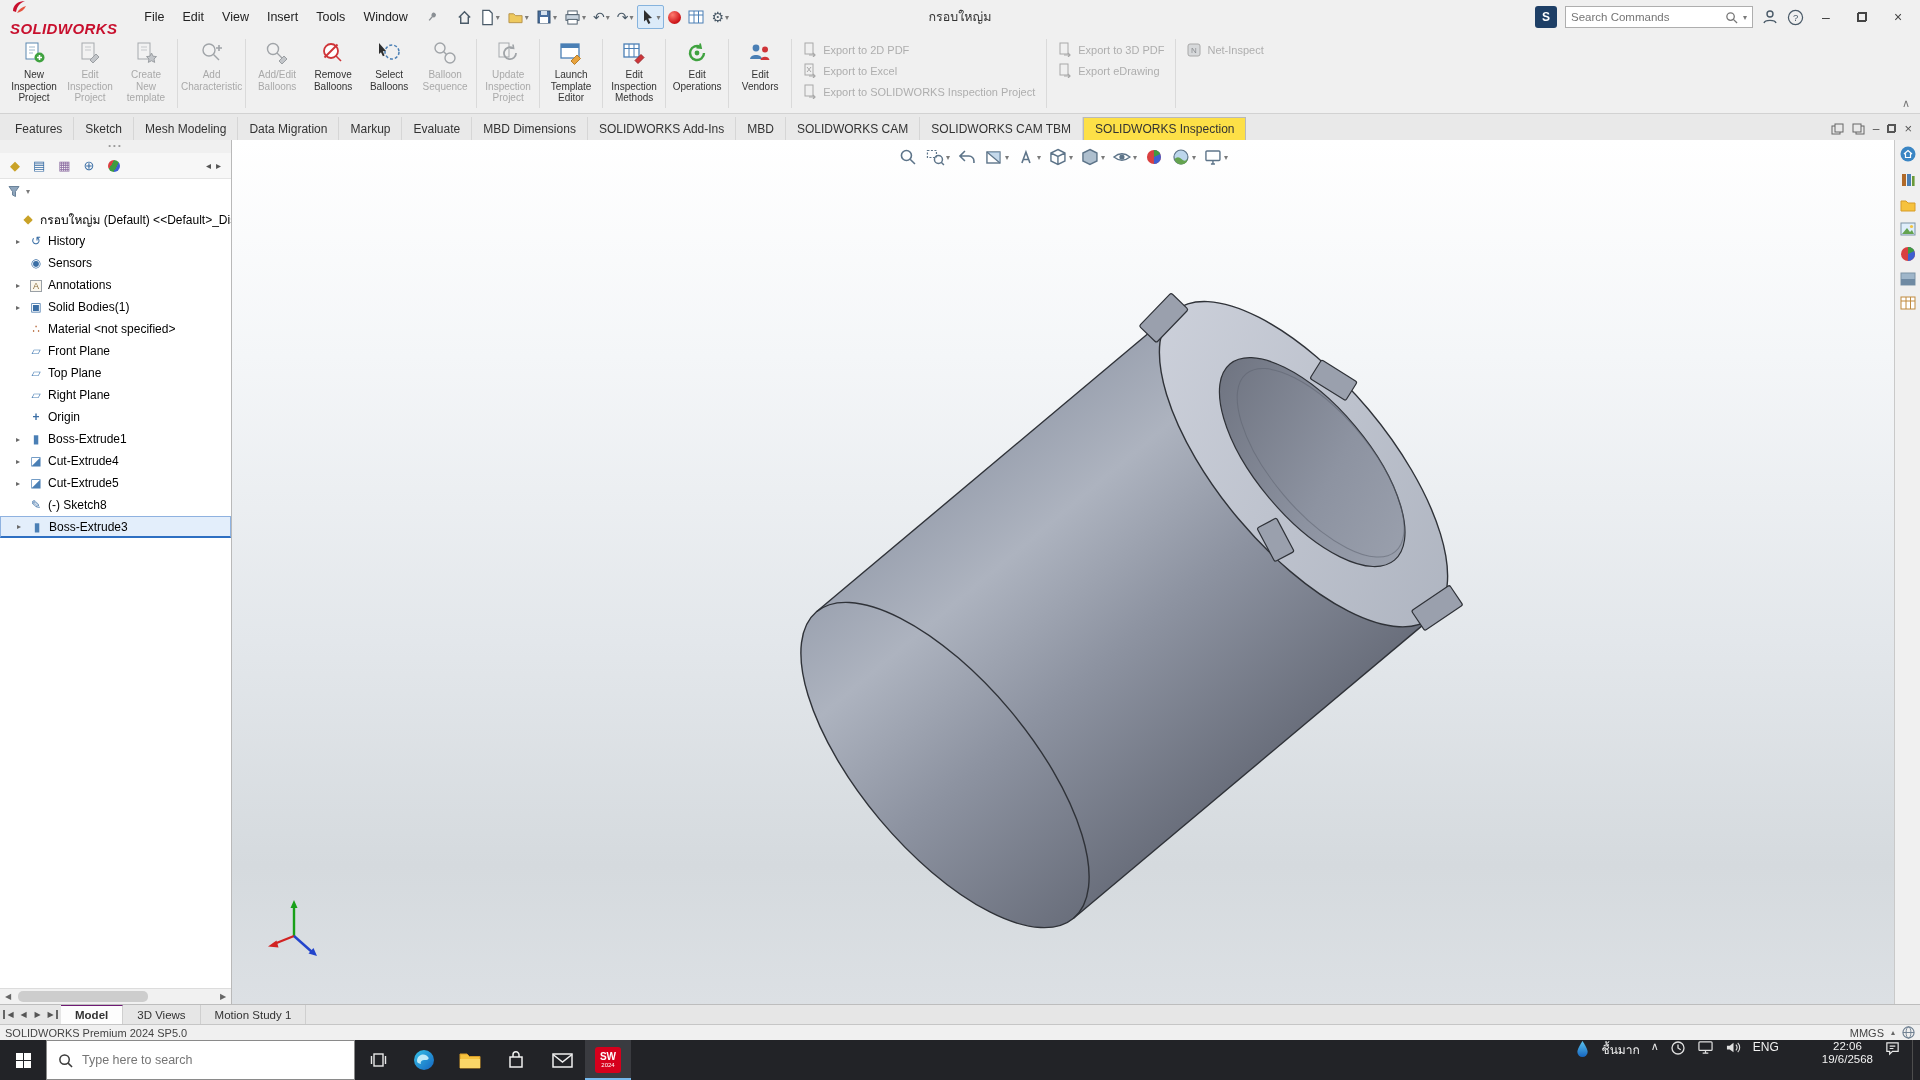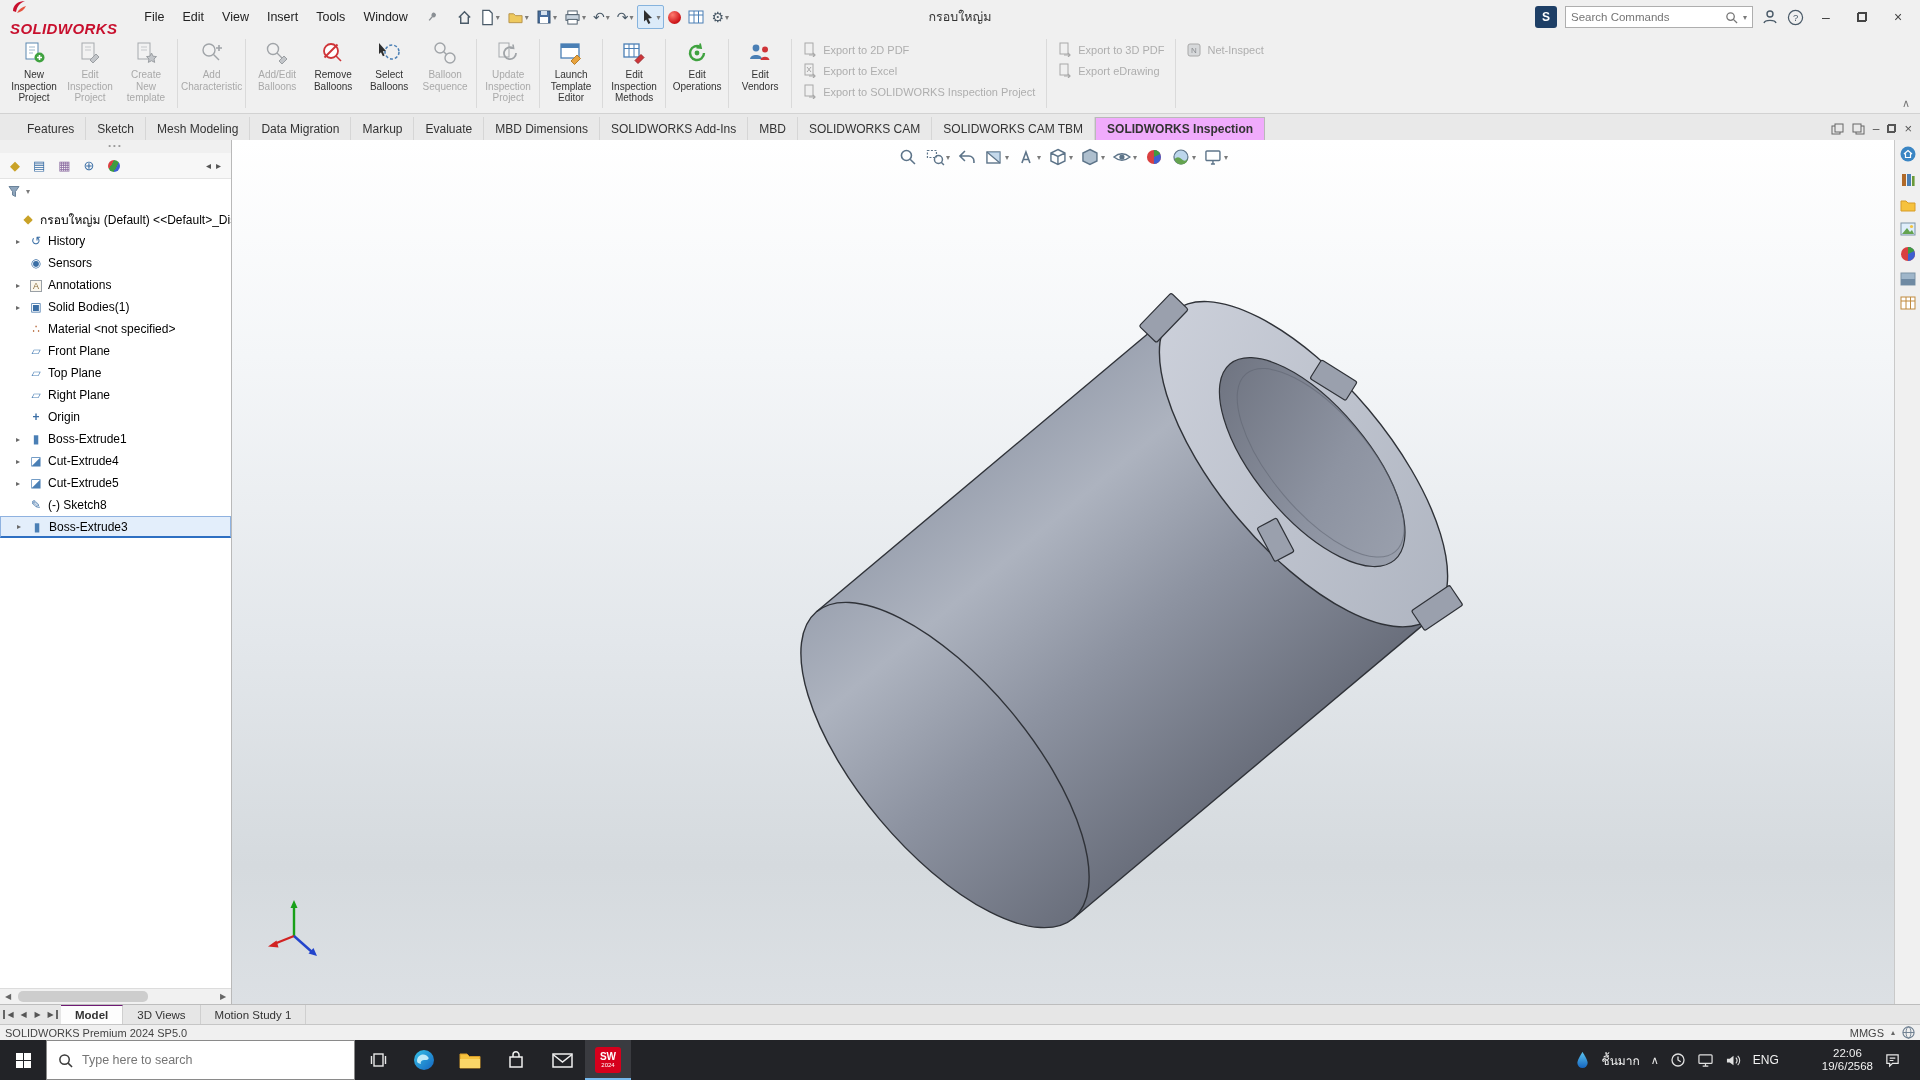--- a/index.html
+++ b/index.html
@@ -34,23 +34,23 @@
   .rbtn { min-width:56px; max-width:66px; display:flex; flex-direction:column; align-items:center; padding-top:2px; gap:1px; }
   .rbtn .ric { height:30px; display:flex; align-items:center; justify-content:center; }
   .rlb { font-size:10px; line-height:11.5px; text-align:center; white-space:pre-line; color:#333; }
   .rbtn.dis .rlb { color:#a9a9a9; }
   .rsep { width:1px; background:#dadada; margin:3px 3px; }
   .rexp { display:flex; flex-direction:column; justify-content:flex-start; gap:4px; padding:5px 8px 0; }
   .rexp-item { display:flex; align-items:center; gap:6px; font-size:11px; color:#aeaeae; height:17px; white-space:nowrap; }
   .ribbon-collapse { position:absolute; right:10px; bottom:3px; color:#777; font-size:11px; }
 
   
-  .tabbar { height:26px; background:#e9e9e9; display:flex; align-items:flex-end; padding-left:16px; flex:none; position:relative;text-align:center; }
+  .tabbar { height:26px; background:#e9e9e9; display:flex; align-items:flex-end; padding-left:4px; flex:none; position:relative;text-align:center; }
   .tab { padding:5px 11px 4px; font-size:12px; color:#333; border-right:1px solid #d6d6d6; }
-  .tab.active { background:#f0abfc; font-weight:bold; border:1px solid #b9b9b9; border-bottom:none; padding-top:4px; }
+  .tab.active { background:#fde047; font-weight:normal; border:1px solid #b9b9b9; border-bottom:none; padding-top:4px; }
   .tabbar-right { margin-left:auto; display:flex; align-items:center; gap:8px; padding:0 8px 4px 0; color:#555; }
   .restore-sm { position:relative; width:9px; height:9px; display:inline-block; }
   .restore-sm::after { content:""; position:absolute; right:0; top:0; width:6px; height:6px; border:1px solid #555; }
   .restore-sm::before { content:""; position:absolute; left:0; bottom:0; width:6px; height:6px; border:1px solid #555; background:#e9e9e9; }
 
   
   .main { height:864px; display:flex; flex:none; }
 
   .left-panel { width:232px; background:#fff; border-right:1px solid #b9b9b9; position:relative; display:flex; flex-direction:column; flex:none; }
   .panel-splitter { height:13px; background:#f0f0f0; text-align:center; color:#9a9a9a; font-size:8px; line-height:11px; letter-spacing:2px; }
@@ -95,21 +95,21 @@
 
   
   .taskbar { height:40px; background:#222327; display:flex; align-items:stretch; color:#eee; flex:none; }
   .tk-start { width:46px; display:flex; align-items:center; justify-content:center; }
   .tk-search { width:309px; background:#ffffff; border:1px solid #8a8a8a; display:flex; align-items:center; gap:9px; padding:0 11px; }
   .tk-search input { border:none; outline:none; flex:1; min-width:0; font-size:12.5px; color:#444; background:transparent; }
   .tk-app { width:46px; display:flex; align-items:center; justify-content:center; }
   .tk-app.active { background:#3a3b40; box-shadow:inset 0 -2px 0 #76b9ed; }
   .sw-icon { width:26px; height:26px; background:#d6001c; border-radius:3px; color:#fff; display:flex; flex-direction:column; align-items:center; justify-content:center; line-height:1; }
   .sw-icon b { font-size:10px; } .sw-icon i { font-style:normal; font-size:6px; }
-  .tk-tray { margin-left:auto; display:flex; align-items:center; gap:11px; padding-right:3px; }
+  .tk-tray { margin-left:auto; display:flex; gap:11px; padding-right:3px; }
   .tray-txt { font-size:12px; color:#f2f2f2; }
   .tray-caret { font-size:11px; color:#e8e8e8; }
   .tray-time { text-align:center; font-size:11.5px; line-height:13px; color:#f2f2f2;margin-left:32px; }
   .show-desktop { width:5px; border-left:1px solid #4d4d4d; }
   svg { display:block; }
 </style>
 </head>
 <body>
 
 <div class="app">

